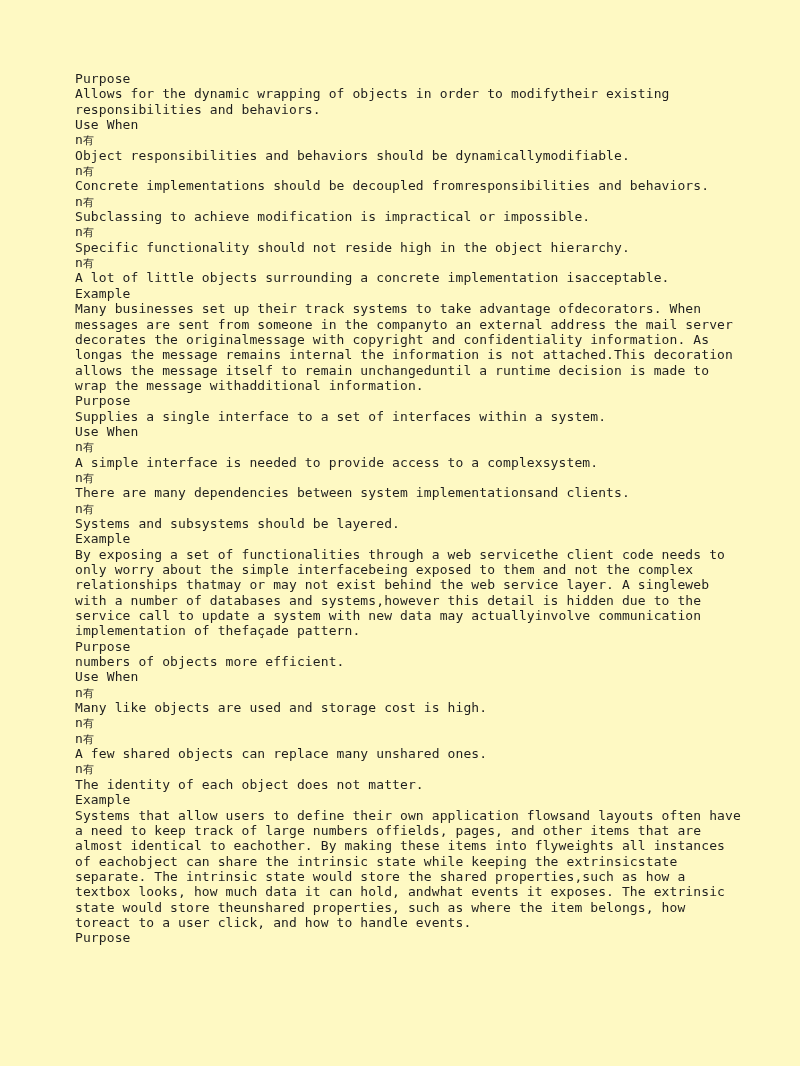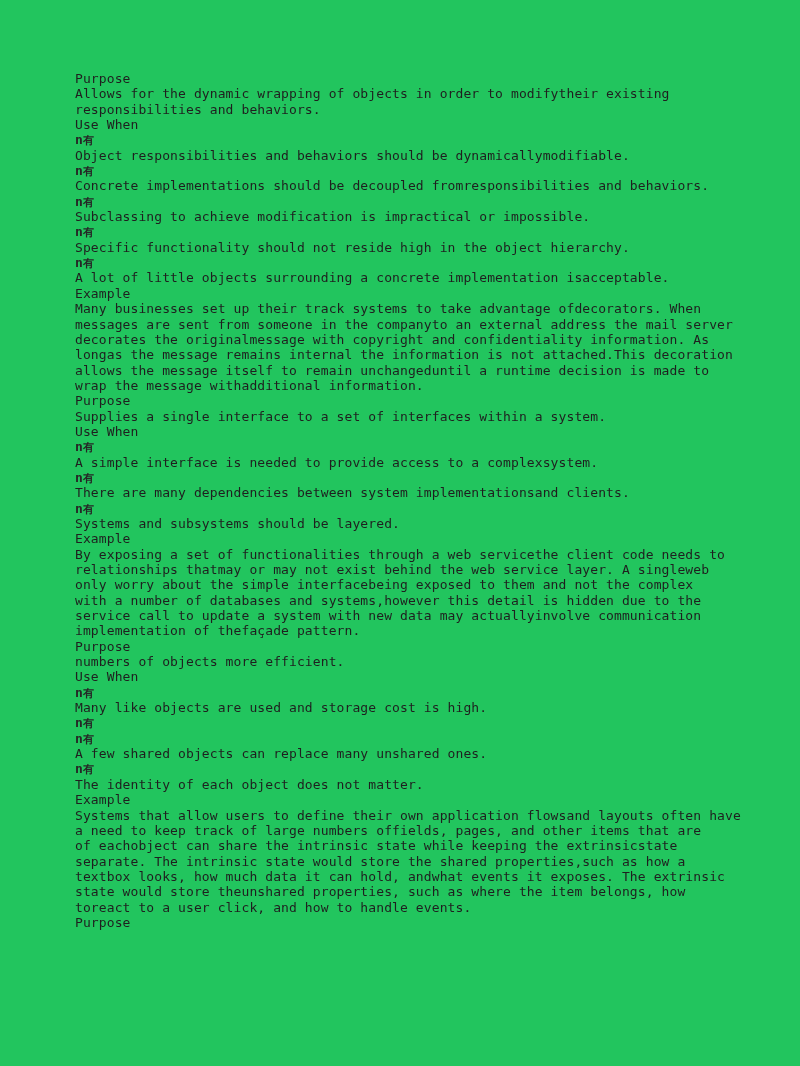--- a/index.html
+++ b/index.html
@@ -10,35 +10,34 @@
     width: 800px;
     height: 1066px;
     background: #fdfdfd;
     overflow: hidden;
   }
   .page {
     box-sizing: border-box;
     width: 800px;
     height: 1066px;
     padding: 71px 40px 0 75px;
-    background: #22c55e;
+    background: #fef9c3;
   }
   .doc-line {
     font-family: "DejaVu Sans Mono", "Liberation Mono", monospace;
     font-size: 13px;
     line-height: 15.35px;
     height: 15.35px;
     letter-spacing: 0.1px;
     color: #1f1f1f;
     white-space: pre;
   }
   .doc-line.bullet {
     
     color: #262626;
-    font-weight: bold;
   }
   .doc-line.bullet .tofu {
     font-size: 11px;
   }
 </style>
 </head>
 <body>
 
 <div class="page">
   <div id="doc">
@@ -70,40 +69,41 @@
         <div class="doc-line text">Supplies a single interface to a set of interfaces within a system.</div>
         <div class="doc-line heading">Use When</div>
         <div class="doc-line bullet">n<span class="tofu">有</span></div>
         <div class="doc-line text">A simple interface is needed to provide access to a complexsystem.</div>
         <div class="doc-line bullet">n<span class="tofu">有</span></div>
         <div class="doc-line text">There are many dependencies between system implementationsand clients.</div>
         <div class="doc-line bullet">n<span class="tofu">有</span></div>
         <div class="doc-line text">Systems and subsystems should be layered.</div>
         <div class="doc-line heading">Example</div>
         <div class="doc-line text">By exposing a set of functionalities through a web servicethe client code needs to</div>
+        <div class="doc-line text">only worry about the simple interfacebeing exposed to them and not the complex</div>
         <div class="doc-line text">relationships thatmay or may not exist behind the web service layer. A singleweb</div>
-        <div class="doc-line text">only worry about the simple interfacebeing exposed to them and not the complex</div>
         <div class="doc-line text">with a number of databases and systems,however this detail is hidden due to the</div>
         <div class="doc-line text">service call to update a system with new data may actuallyinvolve communication</div>
         <div class="doc-line text">implementation of thefaçade pattern.</div>
       </div>
       <div>
         <div class="doc-line heading">Purpose</div>
         <div class="doc-line text">numbers of objects more efficient.</div>
         <div class="doc-line heading">Use When</div>
         <div class="doc-line bullet">n<span class="tofu">有</span></div>
         <div class="doc-line text">Many like objects are used and storage cost is high.</div>
         <div class="doc-line bullet">n<span class="tofu">有</span></div>
         <div class="doc-line bullet">n<span class="tofu">有</span></div>
         <div class="doc-line text">A few shared objects can replace many unshared ones.</div>
         <div class="doc-line bullet">n<span class="tofu">有</span></div>
         <div class="doc-line text">The identity of each object does not matter.</div>
         <div class="doc-line heading">Example</div>
         <div class="doc-line text">Systems that allow users to define their own application flowsand layouts often have</div>
         <div class="doc-line text">a need to keep track of large numbers offields, pages, and other items that are</div>
+        <div class="doc-line text">almost identical to eachother. By making these items into flyweights all instances</div>
         <div class="doc-line text">of eachobject can share the intrinsic state while keeping the extrinsicstate</div>
         <div class="doc-line text">separate. The intrinsic state would store the shared properties,such as how a</div>
         <div class="doc-line text">textbox looks, how much data it can hold, andwhat events it exposes. The extrinsic</div>
         <div class="doc-line text">state would store theunshared properties, such as where the item belongs, how</div>
         <div class="doc-line text">toreact to a user click, and how to handle events.</div>
       </div>
       <div>
         <div class="doc-line heading">Purpose</div>
       </div>
     </div>

